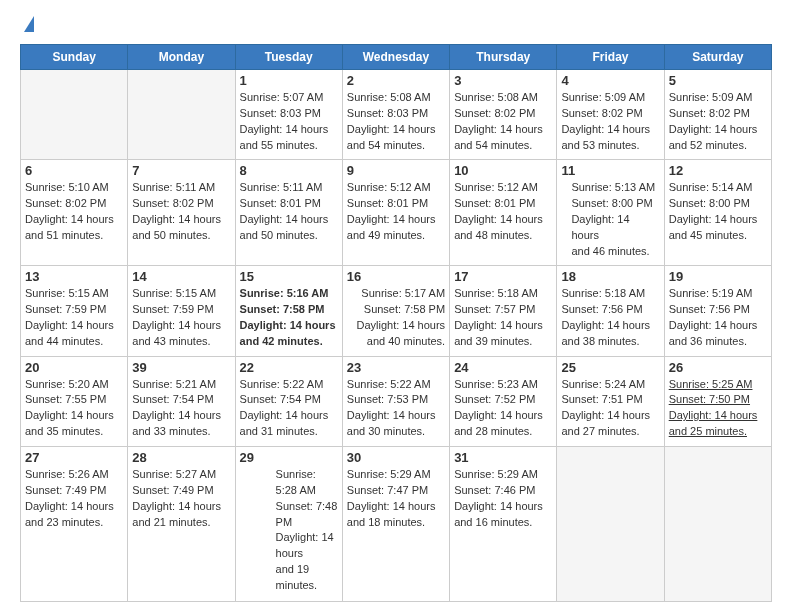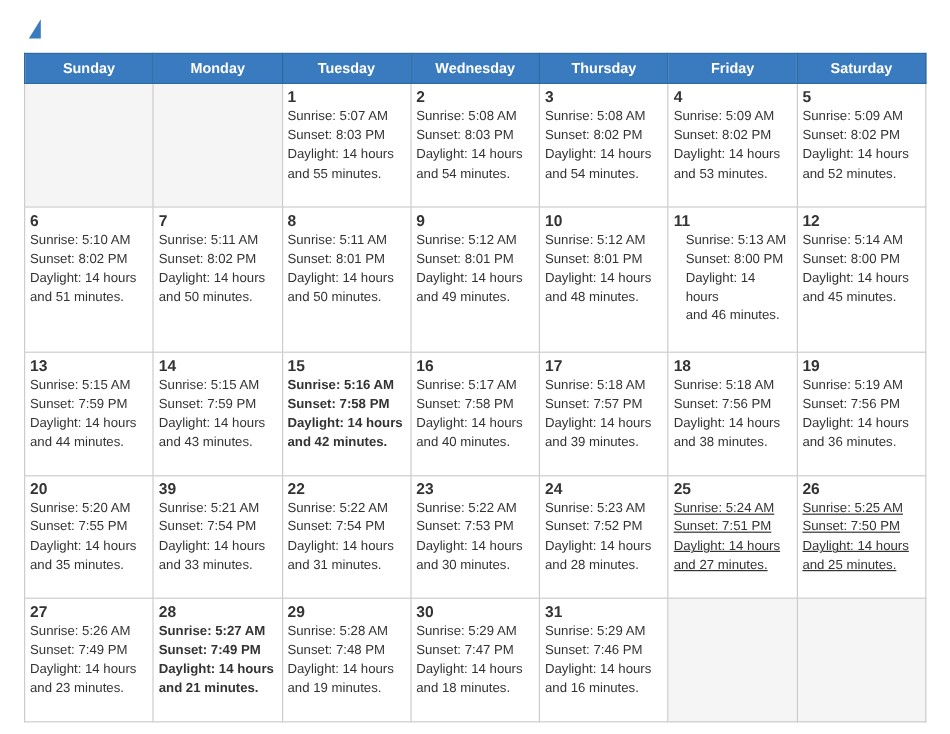--- a/index.html
+++ b/index.html
@@ -244,21 +244,21 @@
           </td>
           <td>
             <span class="day-number">15</span>
             <div class="day-info" style="white-space: pre-line; font-weight: bold;">Sunrise: 5:16 AM
 Sunset: 7:58 PM
 Daylight: 14 hours
 and 42 minutes.</div>
           </td>
           <td>
             <span class="day-number">16</span>
-            <div class="day-info" style="white-space: pre-line;">Sunrise: 5:17 AM
+            <div class="day-info" style="white-space: pre-line; text-align: right;">Sunrise: 5:17 AM
 Sunset: 7:58 PM
 Daylight: 14 hours
 and 40 minutes.</div>
           </td>
           <td>
             <span class="day-number">17</span>
             <div class="day-info" style="white-space: pre-line;">Sunrise: 5:18 AM
 Sunset: 7:57 PM
 Daylight: 14 hours
 and 39 minutes.</div>
@@ -309,21 +309,21 @@
           </td>
           <td>
             <span class="day-number">24</span>
             <div class="day-info" style="white-space: pre-line;">Sunrise: 5:23 AM
 Sunset: 7:52 PM
 Daylight: 14 hours
 and 28 minutes.</div>
           </td>
           <td>
             <span class="day-number">25</span>
-            <div class="day-info" style="white-space: pre-line; text-decoration: underline;">Sunrise: 5:24 AM
+            <div class="day-info" style="white-space: pre-line;">Sunrise: 5:24 AM
 Sunset: 7:51 PM
 Daylight: 14 hours
 and 27 minutes.</div>
           </td>
           <td>
             <span class="day-number">26</span>
             <div class="day-info" style="white-space: pre-line; text-decoration: underline;">Sunrise: 5:25 AM
 Sunset: 7:50 PM
 Daylight: 14 hours
 and 25 minutes.</div>
@@ -332,28 +332,28 @@
         <tr>
           <td>
             <span class="day-number">27</span>
             <div class="day-info" style="white-space: pre-line;">Sunrise: 5:26 AM
 Sunset: 7:49 PM
 Daylight: 14 hours
 and 23 minutes.</div>
           </td>
           <td>
             <span class="day-number">28</span>
-            <div class="day-info" style="white-space: pre-line; font-weight: bold;">Sunrise: 5:27 AM
+            <div class="day-info" style="white-space: pre-line;">Sunrise: 5:27 AM
 Sunset: 7:49 PM
 Daylight: 14 hours
 and 21 minutes.</div>
           </td>
           <td>
             <span class="day-number">29</span>
-            <div class="day-info" style="white-space: pre-line;">Sunrise: 5:28 AM
+            <div class="day-info" style="white-space: pre-line; margin-left: 36px;">Sunrise: 5:28 AM
 Sunset: 7:48 PM
 Daylight: 14 hours
 and 19 minutes.</div>
           </td>
           <td>
             <span class="day-number">30</span>
             <div class="day-info" style="white-space: pre-line;">Sunrise: 5:29 AM
 Sunset: 7:47 PM
 Daylight: 14 hours
 and 18 minutes.</div>

